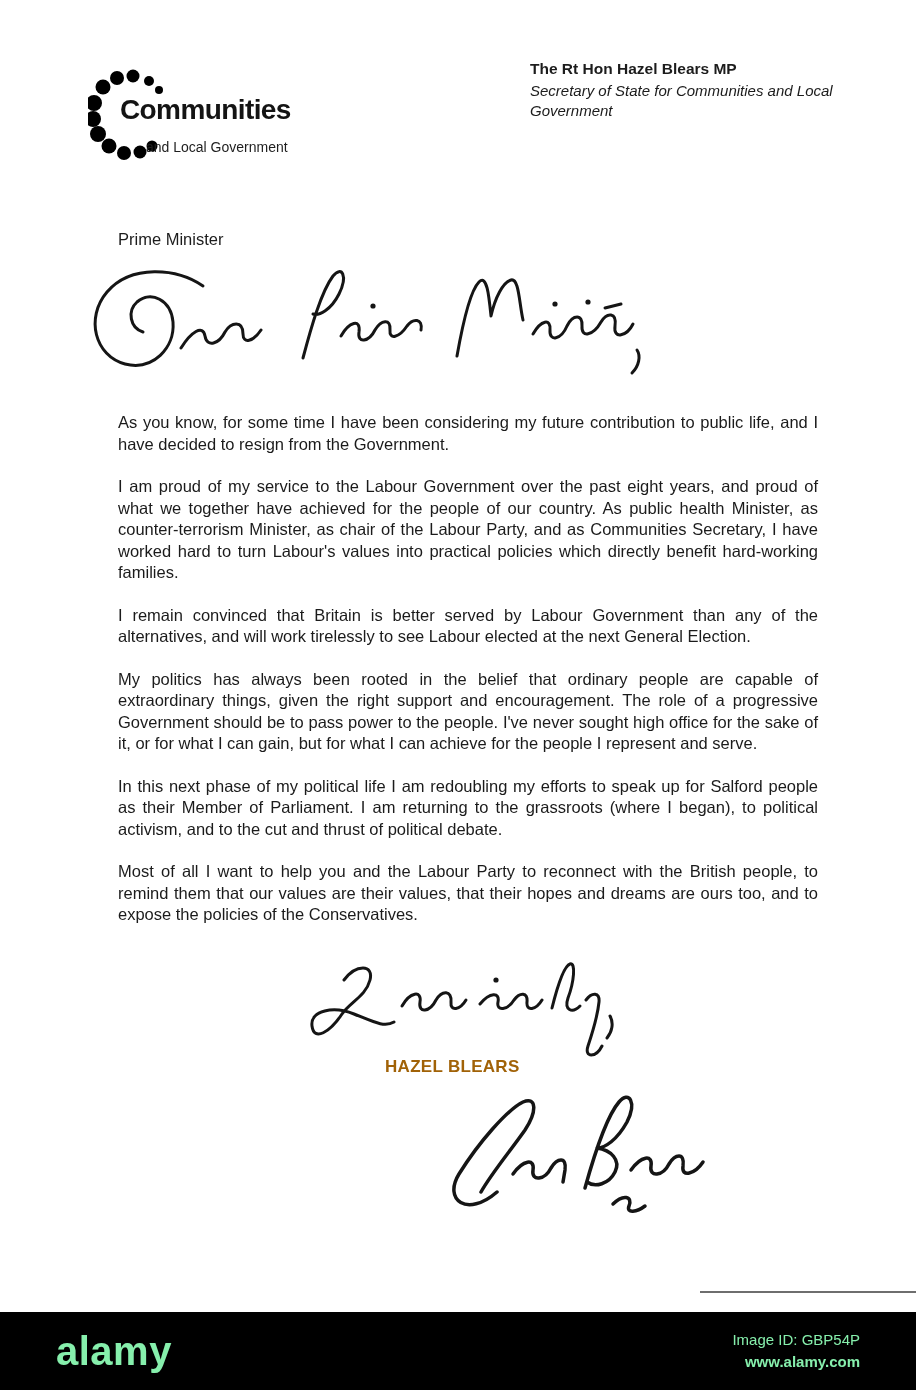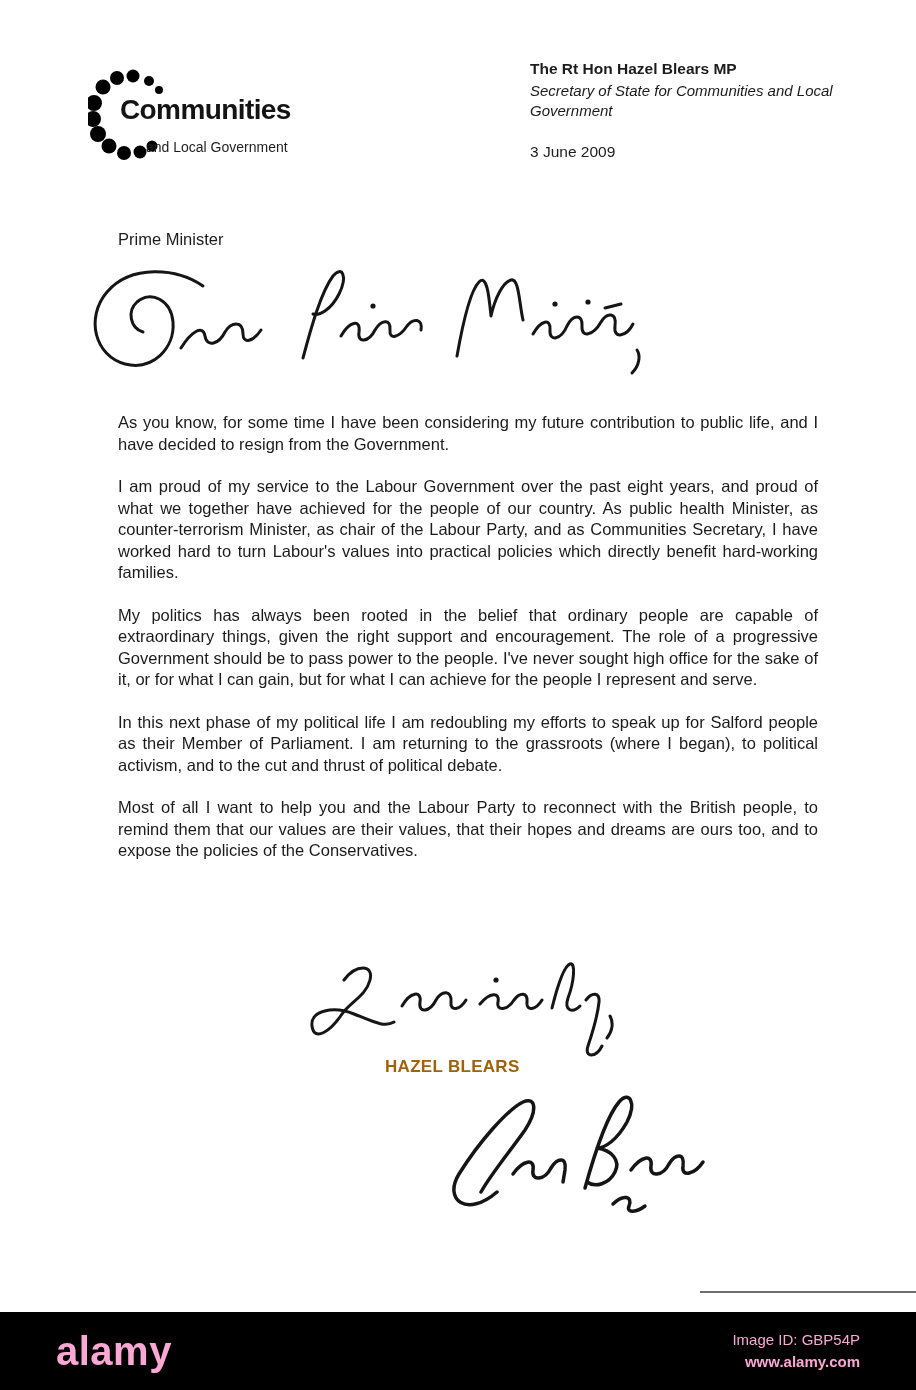--- a/index.html
+++ b/index.html
@@ -30,21 +30,21 @@
   .body-text { position:absolute; left:118px; top:400px; width:700px; font-size:16.5px; line-height:21.5px; text-align:justify; color:#1b1b1b; }
   .body-text p { margin:12px 0 21px 0; }
 
   .signatory { position:absolute; left:385px; top:1057px; font-size:17px; font-weight:bold; letter-spacing:0.3px; color:#a16207; }
 
   .scan-line { position:absolute; left:700px; top:1291px; width:216px; height:2px; background:#6e6e6e; }
 
   
   .footer {
     position:absolute; left:0; top:1312px; width:916px; height:78px;
-    background:#000; color:#f9a8d4; box-sizing:border-box;
+    background:#000; color:#86efac; box-sizing:border-box;
     display:flex; align-items:center; justify-content:space-between;
     padding:0 56px;
   }
   .brand { font-size:40px; font-weight:bold; letter-spacing:0.5px; }
   .footer-right { text-align:right; font-size:15px; line-height:22px; }
   .footer-url { font-weight:bold; }
 </style>
 </head>
 <body>
 
@@ -65,21 +65,20 @@
       <circle cx="52" cy="88" r="6.5"></circle>
       <circle cx="64" cy="82" r="5.5"></circle>
     </svg>
     <div class="logo-title">Communities</div>
     <div class="logo-sub">and Local Government</div>
   </div>
 
   <div class="sender">
     <div class="sender-name">The Rt Hon Hazel Blears MP</div>
     <div class="sender-title">Secretary of State for Communities and Local Government</div>
-    <div class="sender-date">3 June 2009</div>
   </div>
 
   <div class="recipient">Prime Minister</div>
 
   <div class="hand" style="left:85px; top:256px;" title="Dear Prime Minister,">
     <svg width="560" height="135" viewBox="0 0 560 135">
       <path stroke-width="3" d="M 118 30 C 92 12 46 8 22 36 C 0 62 10 100 40 108 C 68 115 90 92 88 66 C 86 44 66 34 52 46 C 42 55 45 72 58 76"></path>
       <path stroke-width="3" d="M 96 92 C 106 76 118 68 120 80 C 122 92 134 88 140 76 C 146 66 158 64 158 78 C 158 88 168 86 176 74"></path>
       <path stroke-width="3" d="M 218 102 C 226 72 236 36 248 20 C 257 9 263 20 254 38 C 246 54 234 60 228 58"></path>
       <path stroke-width="3" d="M 256 80 C 264 66 276 62 274 76 C 272 88 284 86 290 74 C 296 64 306 62 305 74 C 304 84 314 82 322 70 C 328 62 338 62 336 74"></path>
@@ -89,20 +88,21 @@
       <path stroke-width="3" d="M 520 52 L 536 48"></path>
       <circle cx="470" cy="48" r="2.6"></circle>
       <circle cx="503" cy="46" r="2.6"></circle>
       <path stroke-width="3" d="M 552 94 C 556 100 554 110 547 117"></path>
     </svg>
   </div>
 
   <div class="body-text">
     <p>As you know, for some time I have been considering my future contribution to public life, and I have decided to resign from the Government.</p>
     <p>I am proud of my service to the Labour Government over the past eight years, and proud of what we together have achieved for the people of our country. As public health Minister, as counter-terrorism Minister, as chair of the Labour Party, and as Communities Secretary, I have worked hard to turn Labour's values into practical policies which directly benefit hard-working families.</p>
+    <p>I remain convinced that Britain is better served by Labour Government than any of the alternatives, and will work tirelessly to see Labour elected at the next General Election.</p>
     <p>My politics has always been rooted in the belief that ordinary people are capable of extraordinary things, given the right support and encouragement. The role of a progressive Government should be to pass power to the people. I've never sought high office for the sake of it, or for what I can gain, but for what I can achieve for the people I represent and serve.</p>
     <p>In this next phase of my political life I am redoubling my efforts to speak up for Salford people as their Member of Parliament. I am returning to the grassroots (where I began), to political activism, and to the cut and thrust of political debate.</p>
     <p>Most of all I want to help you and the Labour Party to reconnect with the British people, to remind them that our values are their values, that their hopes and dreams are ours too, and to expose the policies of the Conservatives.</p>
   </div>
 
   <div class="hand" style="left:300px; top:950px;" title="Yours sincerely,">
     <svg width="330" height="118" viewBox="0 0 330 118">
       <path stroke-width="3" d="M 44 30 C 56 14 74 14 70 30 C 66 46 50 52 42 64 C 30 82 14 92 12 76 C 10 60 34 56 54 64 C 72 71 84 78 94 72"></path>
       <path stroke-width="3" d="M 102 56 C 110 42 122 40 120 52 C 118 64 130 62 136 50 C 142 40 152 40 151 52 C 150 62 160 60 166 50"></path>
       <path stroke-width="3" d="M 180 54 C 190 42 200 42 198 52 C 196 62 208 60 214 50 C 220 42 228 42 227 52 C 226 62 236 60 242 50"></path>

